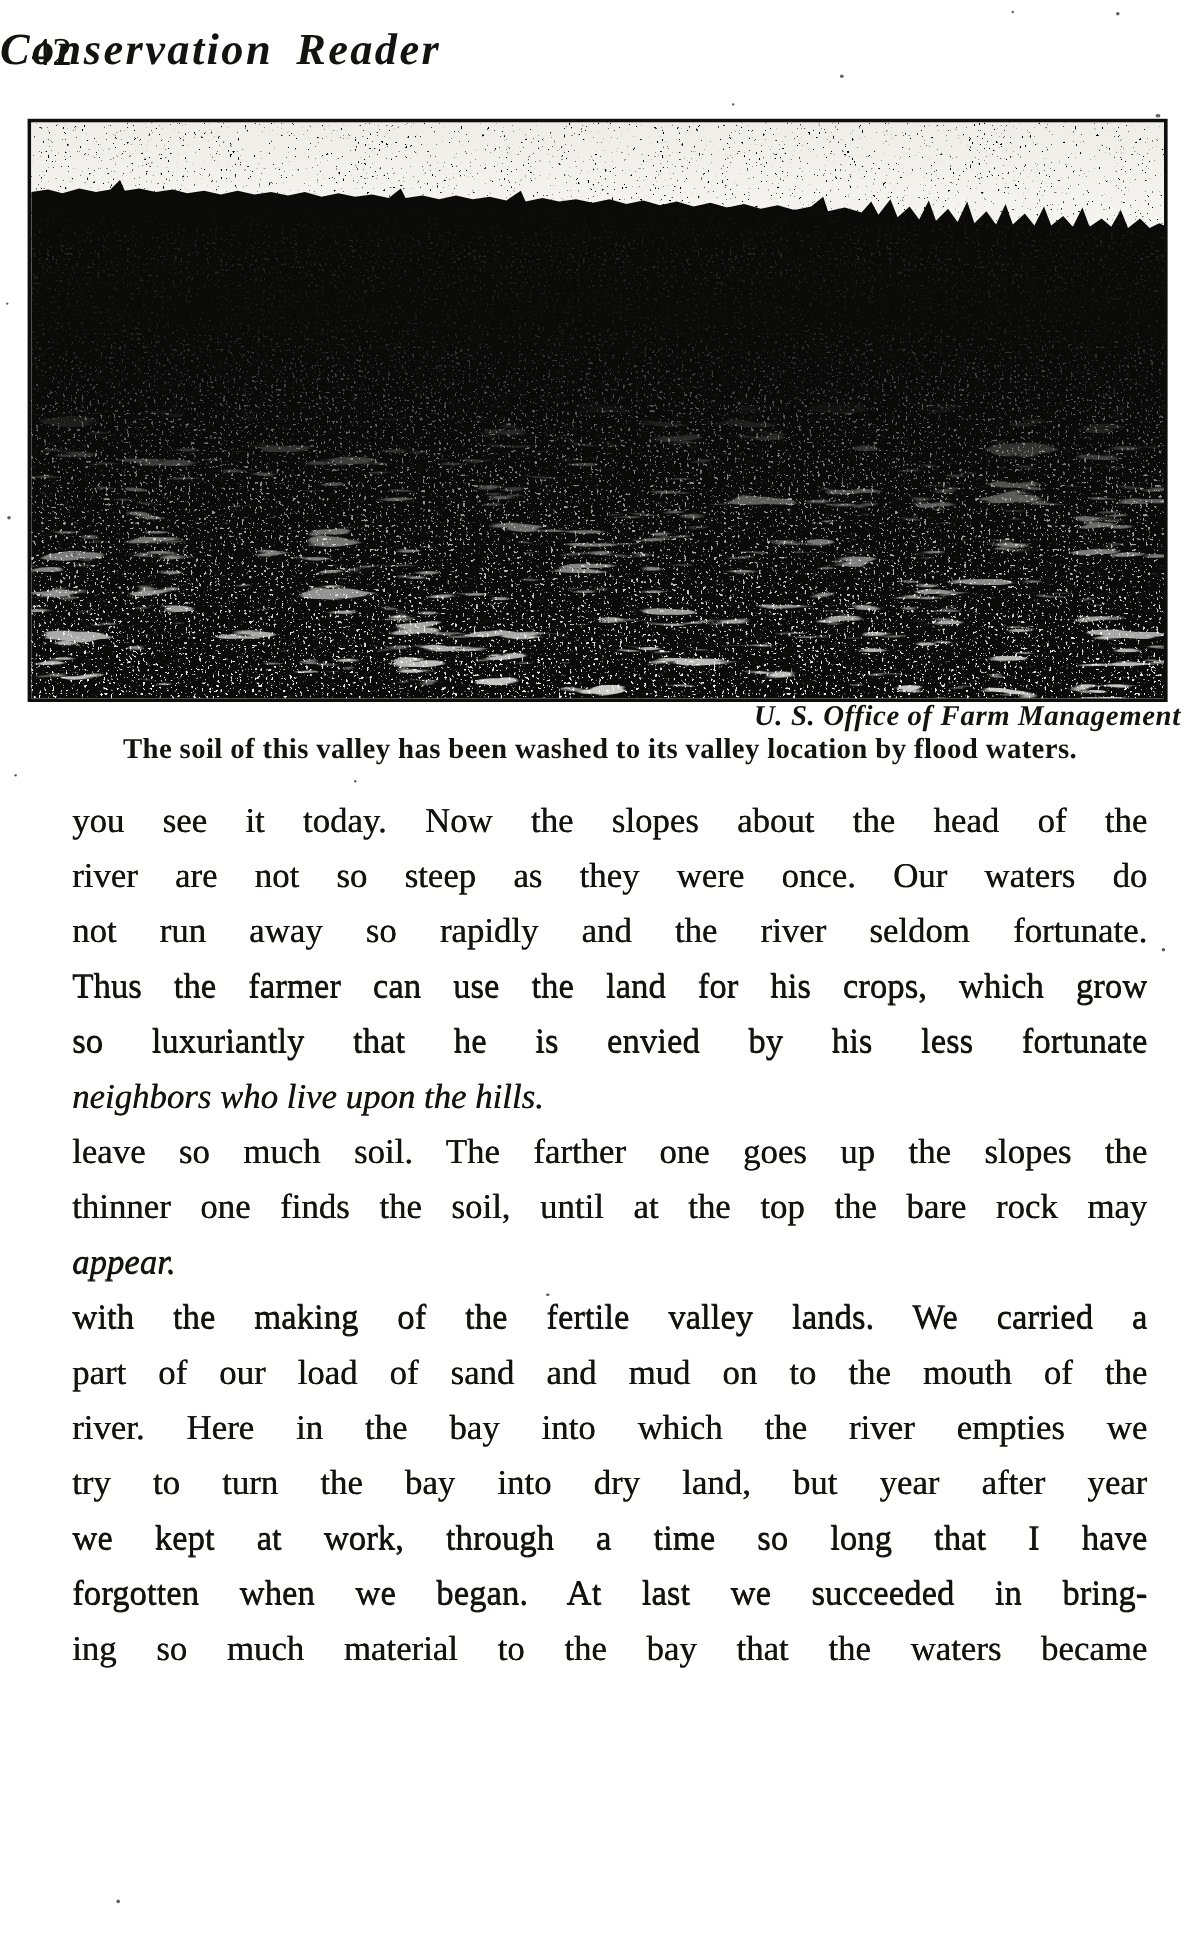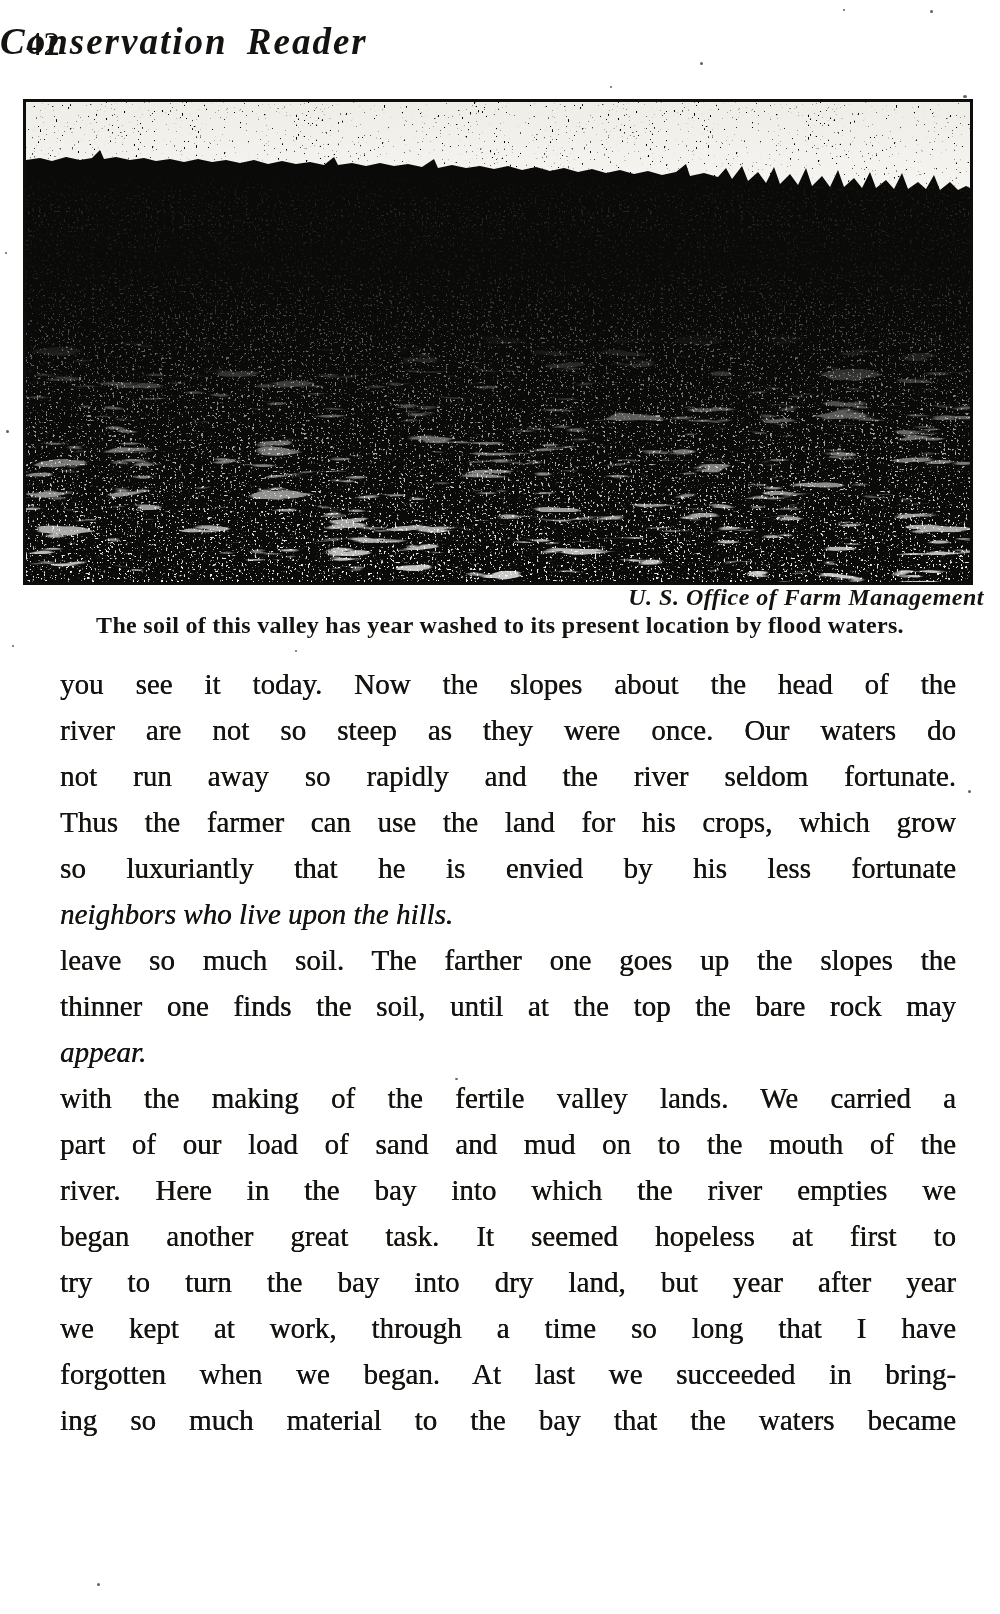--- a/index.html
+++ b/index.html
@@ -112,38 +112,37 @@
     <rect x="0" y="0" width="944" height="130" fill="#f5f4ef" filter="url(#skyspeck)"></rect>
 
     <path fill="#0a0a09" d="M0,58 L14,56 L26,59 L40,55 L54,58 L66,56 L74,48 L78,57 L90,55 L104,58 L118,56 L130,59 L144,57 L158,60 L172,57 L186,60 L200,58 L214,61 L228,58 L242,62 L256,59 L270,62 L284,60 L298,63 L308,55 L312,63 L326,61 L340,64 L354,61 L368,64 L382,62 L396,65 L408,57 L412,66 L426,63 L440,66 L454,64 L468,67 L482,64 L496,68 L510,65 L524,69 L538,66 L552,70 L566,67 L580,71 L594,68 L608,72 L622,69 L636,73 L650,70 L660,62 L664,74 L678,71 L692,75 L700,66 L706,77 L716,64 L722,79 L732,70 L740,81 L748,65 L754,82 L764,72 L772,83 L780,66 L786,84 L796,74 L804,85 L812,68 L818,85 L828,76 L836,86 L844,70 L850,86 L860,78 L868,87 L876,71 L882,87 L892,80 L900,87 L908,73 L914,88 L924,80 L932,88 L940,84 L944,86 L944,480 L0,480 Z"></path>
 
     <rect x="0" y="70" width="944" height="410" fill="url(#speckDens)" filter="url(#fieldspeck)"></rect>
     <rect x="0" y="230" width="944" height="250" fill="url(#streakDens)" filter="url(#streaks)"></rect>
   </svg>
 </div>
 
 <div class="photo-credit">U. S. Office of Farm Management</div>
-<div class="figure-caption">The soil of this valley has year washed to its present location by flood waters.</div>
+<div class="figure-caption">The soil of this valley has been washed to its valley location by flood waters.</div>
 
 <div class="body-text">
   <div class="text-line">you see it today.  Now the slopes about the head of the</div>
   <div class="text-line">river are not so steep as they were once.  Our waters do</div>
   <div class="text-line">not run away so rapidly and the river seldom fortunate.</div>
   <div class="text-line">Thus the farmer can use the land for his crops, which grow</div>
   <div class="text-line">so luxuriantly that he is envied by his less fortunate</div>
   <div class="text-line para-end">neighbors who live upon the hills.</div>
 
   <div class="text-line">leave so much soil.  The farther one goes up the slopes the</div>
   <div class="text-line">thinner one finds the soil, until at the top the bare rock may</div>
   <div class="text-line para-end">appear.</div>
 
   <div class="text-line">with the making of the fertile valley lands.  We carried a</div>
   <div class="text-line">part of our load of sand and mud on to the mouth of the</div>
   <div class="text-line">river.  Here in the bay into which the river empties we</div>
-  <div class="text-line">began another great task.  It seemed hopeless at first to</div>
   <div class="text-line">try to turn the bay into dry land, but year after year</div>
   <div class="text-line">we kept at work, through a time so long that I have</div>
   <div class="text-line">forgotten when we began.  At last we succeeded in bring-</div>
   <div class="text-line">ing so much material to the bay that the waters became</div>
 </div>
 
 <div class="scan-artifacts">
   <div class="speck" style="left:930px; top:10px;  width:3px; height:3px;"></div>
   <div class="speck" style="left:843px; top:9px;   width:2px; height:2px;"></div>
   <div class="speck" style="left:700px; top:62px;  width:3px; height:3px;"></div>

